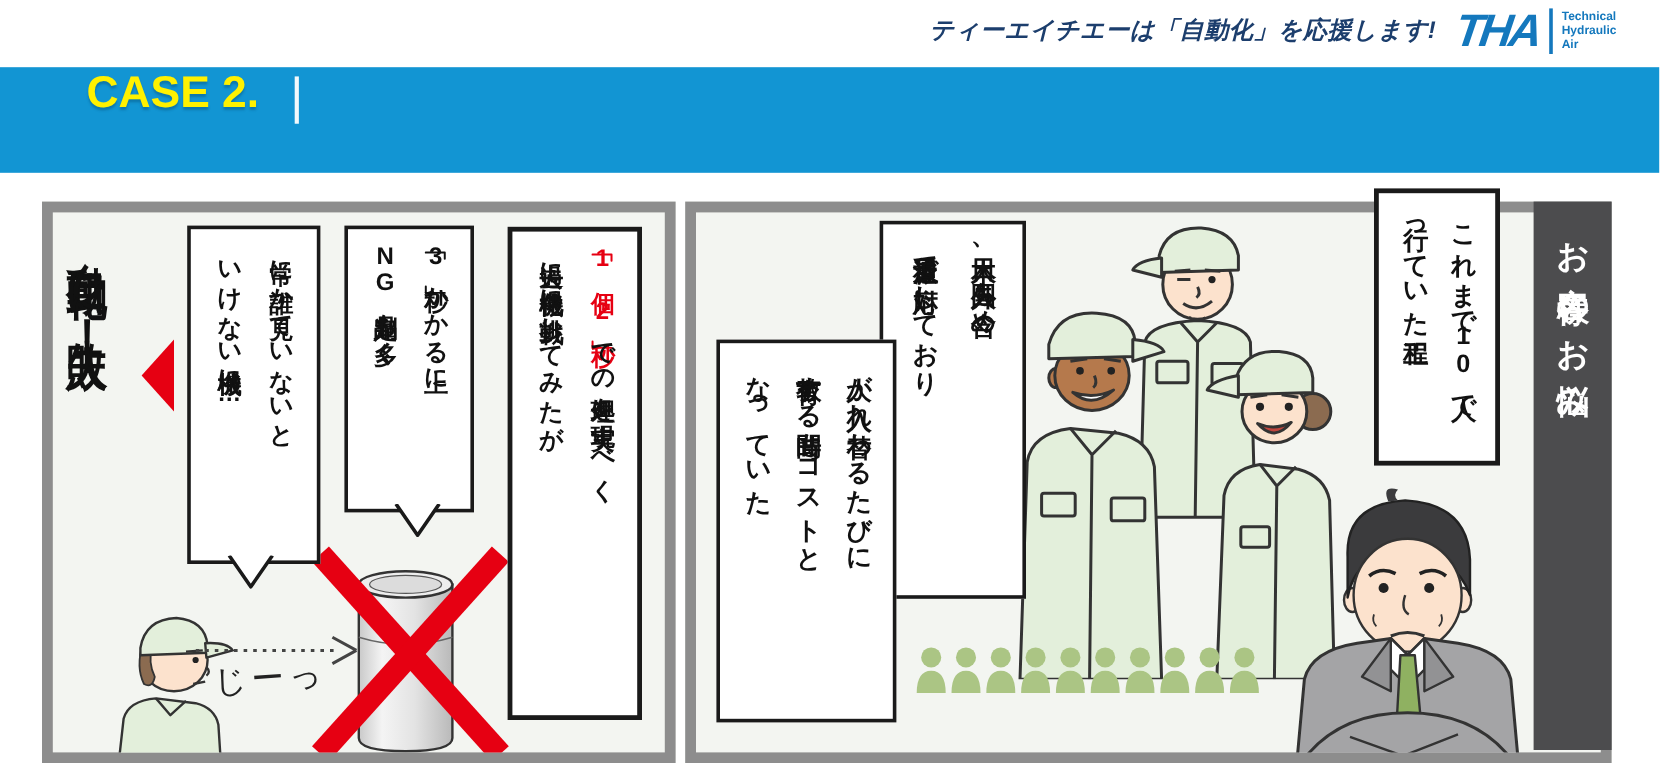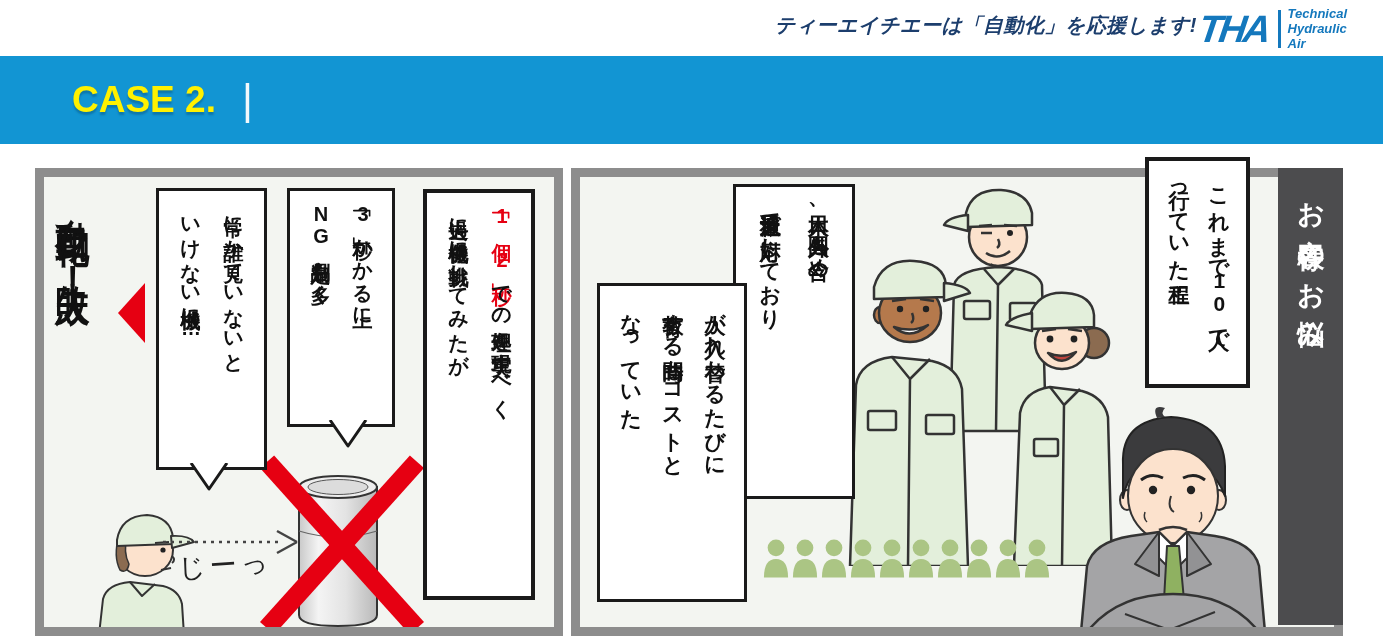--- a/index.html
+++ b/index.html
@@ -11,25 +11,25 @@
   .slogan{
     position:absolute;top:12px;right:186px;font-size:20px;font-weight:800;
     color:var(--navy);letter-spacing:0.5px;white-space:nowrap;font-style:italic;
   }
   .logo{position:absolute;top:7px;right:36px;display:flex;align-items:center;}
   .logo-word{
     font-size:38px;font-weight:900;font-style:italic;color:var(--logo-blue);
     letter-spacing:-3px;transform:skewX(-8deg);line-height:1;
   }
   .logo-div{width:3px;height:38px;background:var(--logo-blue);margin:0 7px 0 9px;}
-  .logo-tag{font-size:13px;font-weight:700;color:var(--logo-blue);line-height:1.15;font-style:italic;}
+  .logo-tag{font-size:10px;font-weight:700;color:var(--logo-blue);line-height:1.15;}
   
   .banner{
     position:absolute;top:56px;left:0;width:1383px;height:88px;
-    background:var(--banner-blue);display:flex;align-items:center;
+    background:var(--banner-blue);display:flex;align-items:flex-start;
   }
   .case-label{
     margin-left:72px;font-size:37px;font-weight:800;color:var(--case-yellow);
     letter-spacing:0;text-shadow:0 3px 2px rgba(0,50,80,.30);white-space:nowrap;
   }
   .banner-sep{color:#fff;font-size:42px;font-weight:400;margin:0 24px 0 26px;opacity:.95;}
   .banner-title{
     font-size:44px;font-weight:800;color:#fff;white-space:nowrap;
     text-shadow:0 3px 2px rgba(0,50,80,.30);letter-spacing:-1px;
   }

